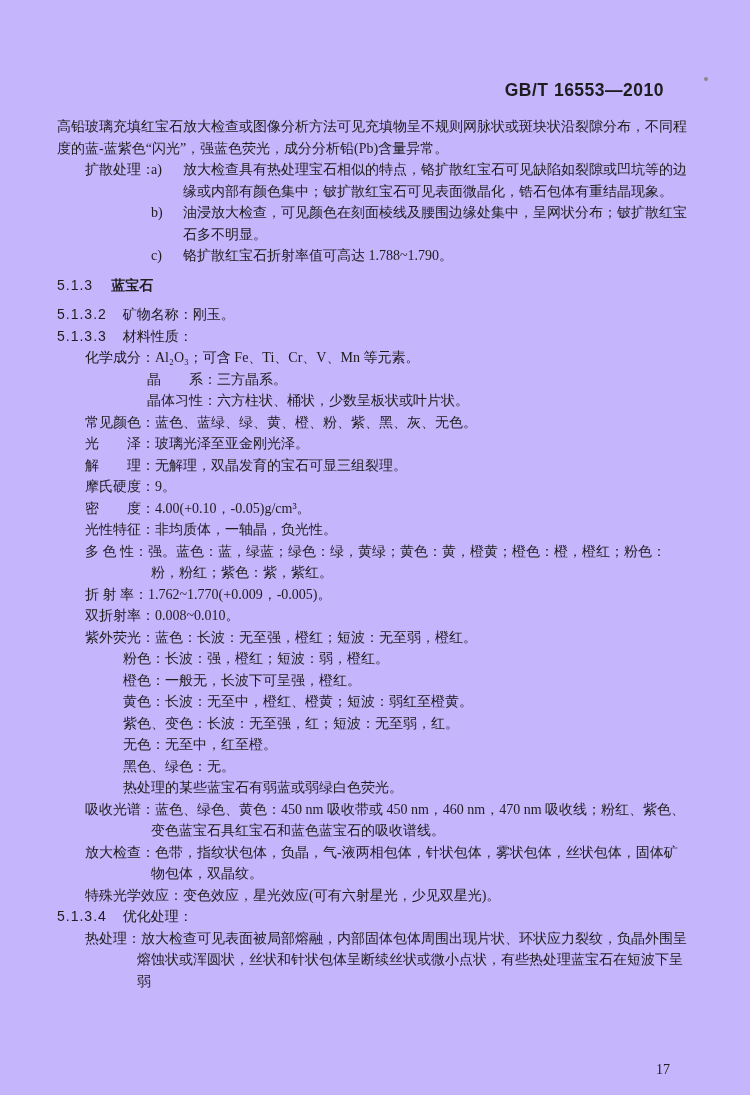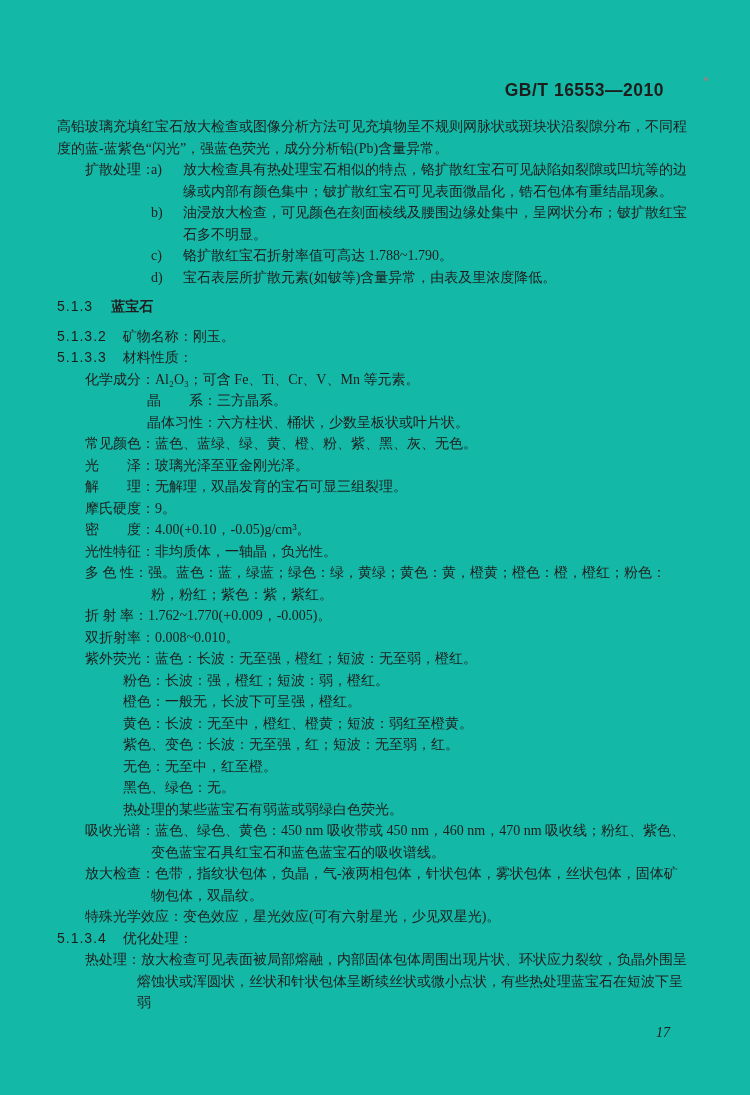--- a/index.html
+++ b/index.html
@@ -3,21 +3,21 @@
 <meta charset="utf-8">
 <style>
   * { box-sizing: border-box; }
   html, body { margin: 0; padding: 0; }
   body { background: #e8e8e8; }
   .page {
     position: relative;
     width: 750px;
     height: 1095px;
     margin: 0 auto;
-    background: #14b8a6;
+    background: #c4b5fd;
     color: #1d1d1d;
     font-family: "Liberation Serif", "DejaVu Serif", serif;
     font-size: 14px;
     line-height: 21.5px;
     overflow: hidden;
   }
   .std-code {
     position: absolute;
     top: 80px;
     right: 86px;
@@ -49,23 +49,22 @@
 
   
   .prop  { margin-left: 28px; padding-left: 66px; text-indent: -66px; }
   .prop.sub { margin-left: 90px; }      
   .uv-sub { margin-left: 66px; }        
   .hang3 { margin-left: 28px; padding-left: 52px; text-indent: -52px; } 
 
   .footer-page {
     position: absolute;
     right: 80px;
-    top: 1022px;
+    top: 1059px;
     font-size: 14px;
-    font-style: italic;
   }
   .speck {
     position: absolute;
     top: 77px;
     left: 704px;
     width: 4px;
     height: 4px;
     background: #8a8a85;
     border-radius: 50%;
   }
@@ -86,23 +85,20 @@
     <div class="diff-block">
       <span class="diff-label">扩散处理：</span>
       <div class="diff-item">
         <span class="letter">a)</span><span>放大检查具有热处理宝石相似的特点，铬扩散红宝石可见缺陷如裂隙或凹坑等的边缘或内部有颜色集中；铍扩散红宝石可见表面微晶化，锆石包体有重结晶现象。</span>
       </div>
       <div class="diff-item">
         <span class="letter">b)</span><span>油浸放大检查，可见颜色在刻面棱线及腰围边缘处集中，呈网状分布；铍扩散红宝石多不明显。</span>
       </div>
       <div class="diff-item">
         <span class="letter">c)</span><span>铬扩散红宝石折射率值可高达 1.788~1.790。</span>
-      </div>
-      <div class="diff-item">
-        <span class="letter">d)</span><span>宝石表层所扩散元素(如铍等)含量异常，由表及里浓度降低。</span>
       </div>
     </div>
 
     <div class="sec-head">
       <span class="num">5.1.3</span><span class="title">蓝宝石</span>
     </div>
 
     <div class="subsec">
       <span class="num">5.1.3.2</span><span>矿物名称：刚玉。</span>
     </div>

